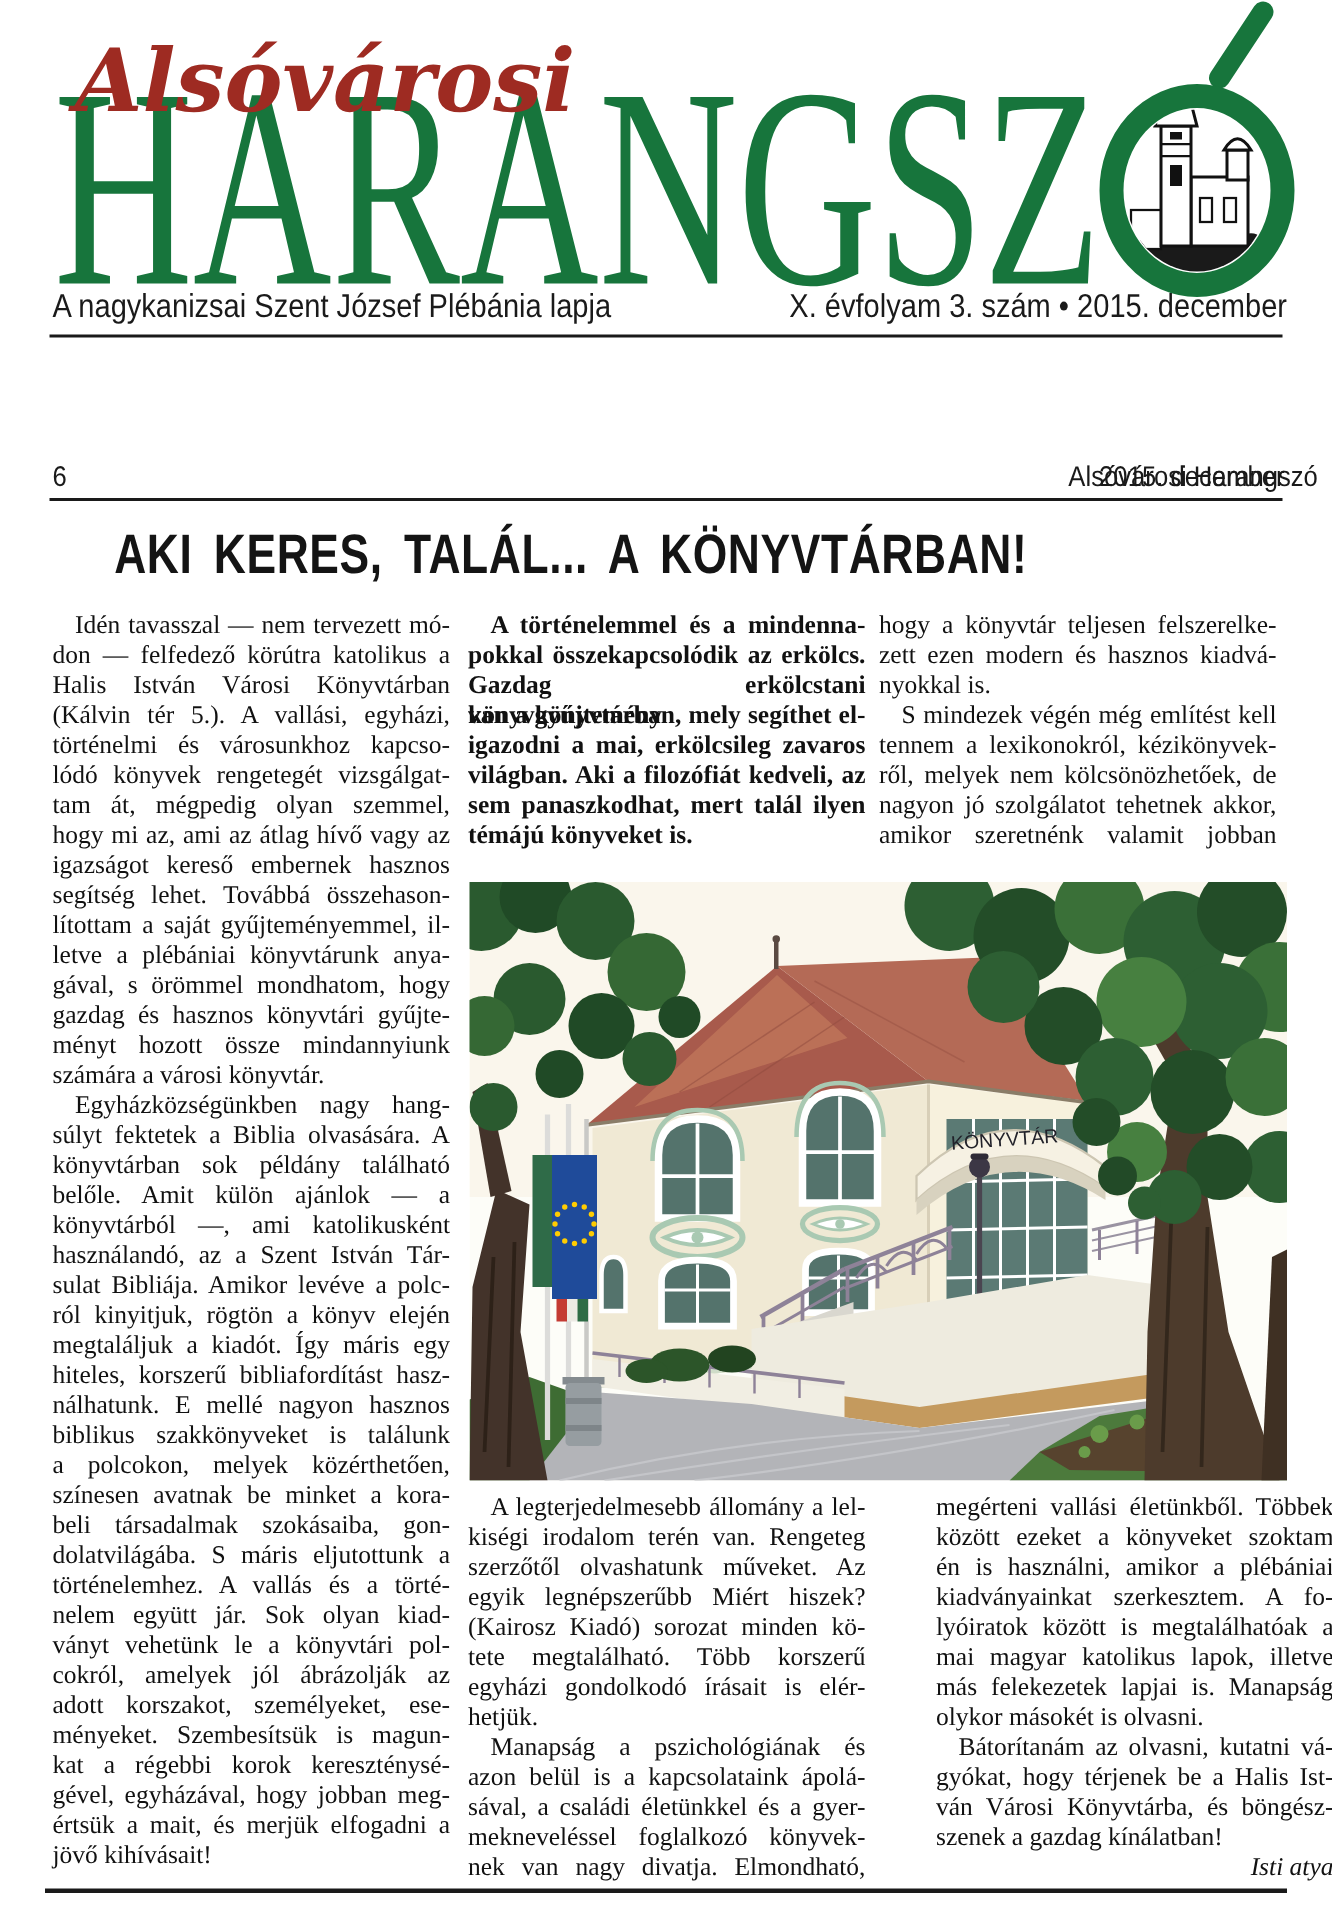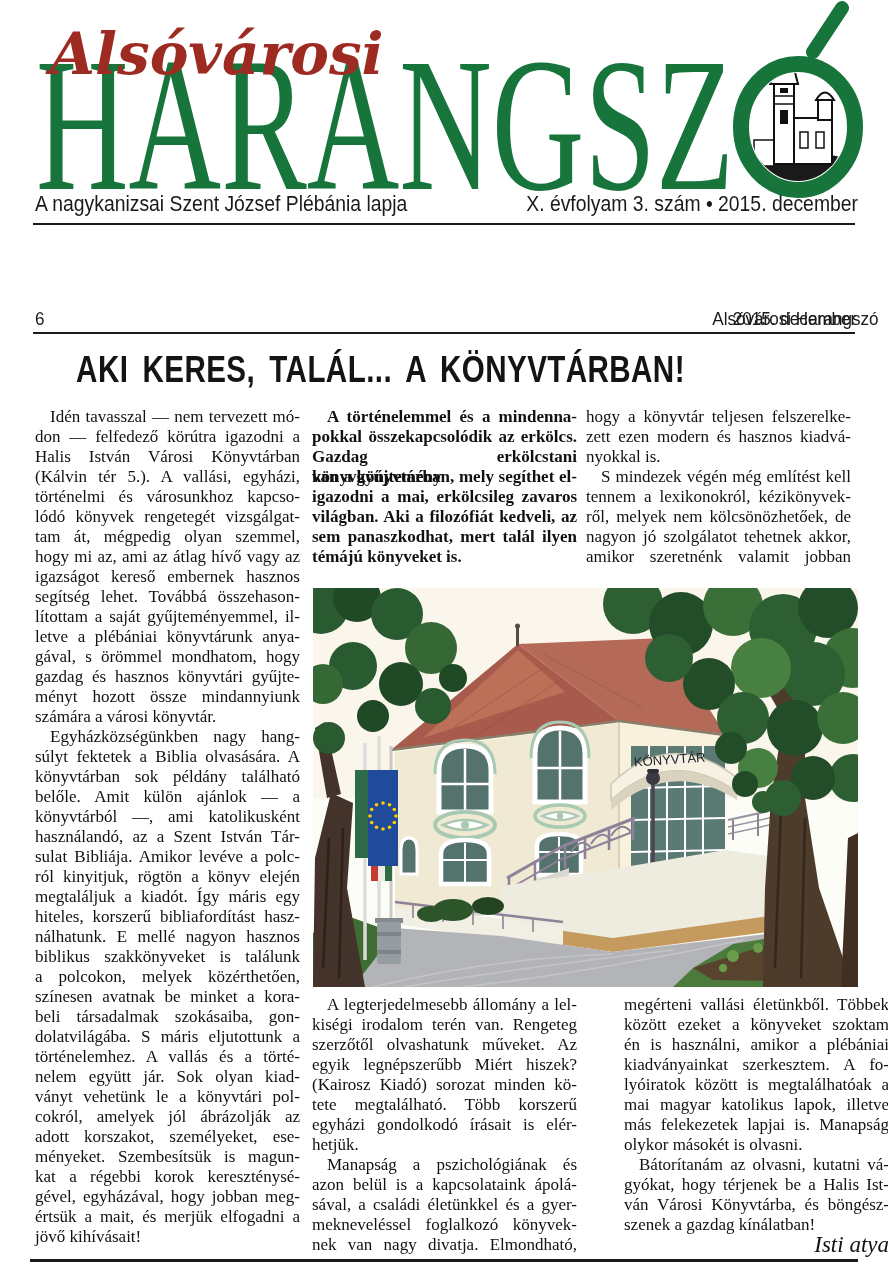--- a/index.html
+++ b/index.html
@@ -29,21 +29,21 @@
   
   .col{position:absolute;width:265px;font-size:17px;line-height:20px;}
   #col1{left:35px;top:407px;}
   #col2-top{left:312px;top:407px;font-weight:bold;}
   #col3-top{left:586px;top:407px;}
   #col2-bot{left:312px;top:995px;}
   #col3-bot{left:591px;top:995px;margin-left:33px;}
   .tl{height:20px;text-align:justify;text-align-last:justify;}
   .tl.ind{text-indent:15px;}
   .tl.fin{text-align-last:left;}
-  .sig{height:20px;text-align:right;font-style:italic;font-size:23px;}
+  .sig{height:20px;text-align:right;font-style:italic;font-size:17px;}
   
   .photo{position:absolute;left:313px;top:588px;width:545px;height:399px;}
   .photo svg{display:block;width:100%;height:100%;}
   #rule-bottom{left:30px;top:1259px;width:828px;height:3px;}
   .visually-hidden{position:absolute;width:1px;height:1px;overflow:hidden;clip:rect(0 0 0 0);}
 </style>
 </head>
 <body>
 
 <div class="page">
@@ -89,21 +89,21 @@
   <div class="runhead c"><span>Alsóvárosi Harangszó</span></div>
   <div class="runhead r">2015. december</div>
   <div class="rule" id="rule-head"></div>
 
   <div class="headline">
     <span>AKI KERES, TALÁL... A KÖNYVTÁRBAN!</span>
   </div>
 
   <div class="col" id="col1">
       <div class="tl ind">Idén tavasszal — nem tervezett mó-</div>
-      <div class="tl">don — felfedező körútra igazodni a</div>
+      <div class="tl">don — felfedező körútra katolikus a</div>
       <div class="tl">Halis István Városi Könyvtárban</div>
       <div class="tl">(Kálvin tér 5.). A vallási, egyházi,</div>
       <div class="tl">történelmi és városunkhoz kapcso-</div>
       <div class="tl">lódó könyvek rengetegét vizsgálgat-</div>
       <div class="tl">tam át, mégpedig olyan szemmel,</div>
       <div class="tl">hogy mi az, ami az átlag hívő vagy az</div>
       <div class="tl">igazságot kereső embernek hasznos</div>
       <div class="tl">segítség lehet. Továbbá összehason-</div>
       <div class="tl">lítottam a saját gyűjteményemmel, il-</div>
       <div class="tl">letve a plébániai könyvtárunk anya-</div>

